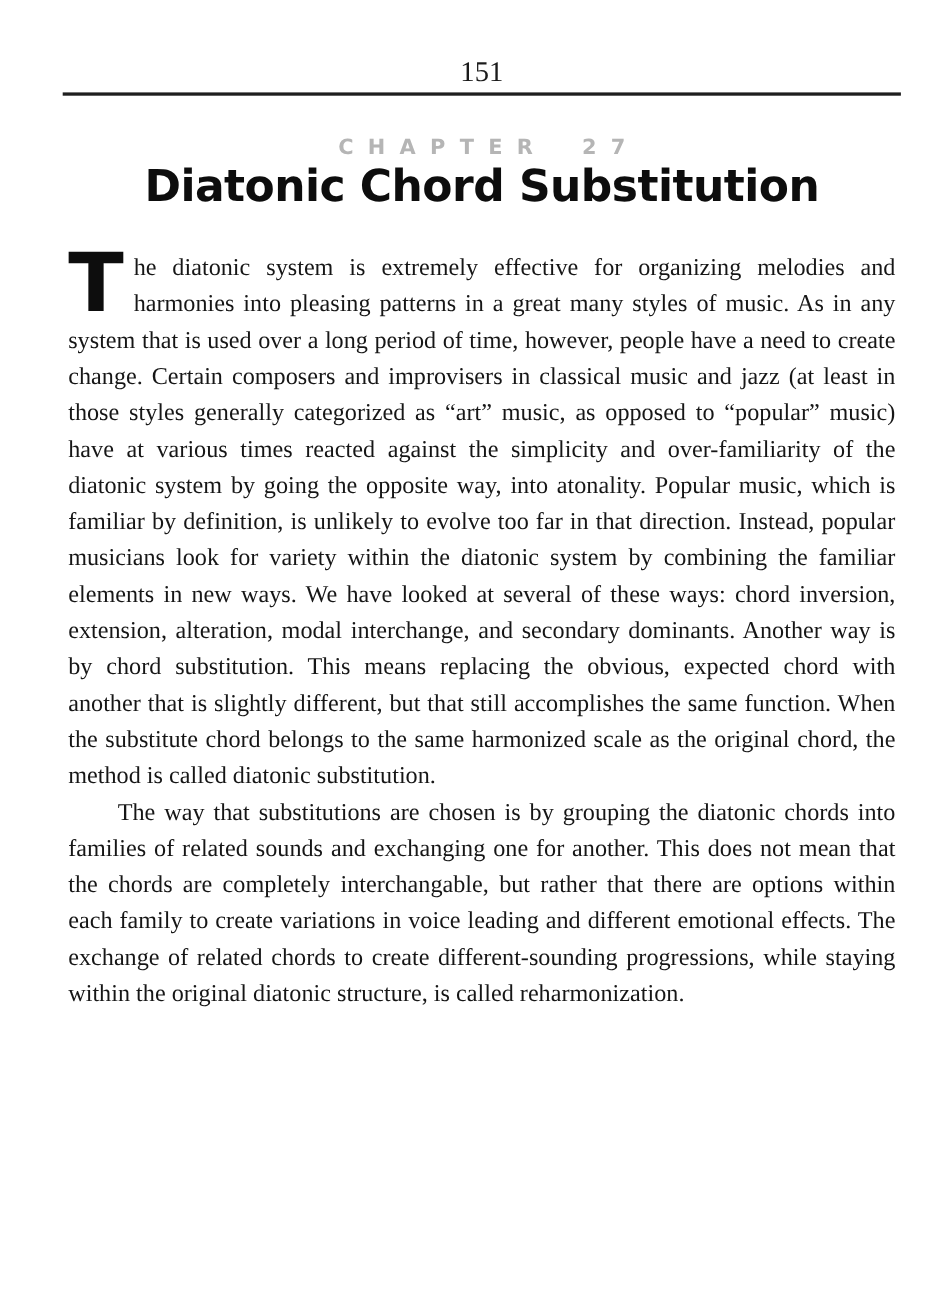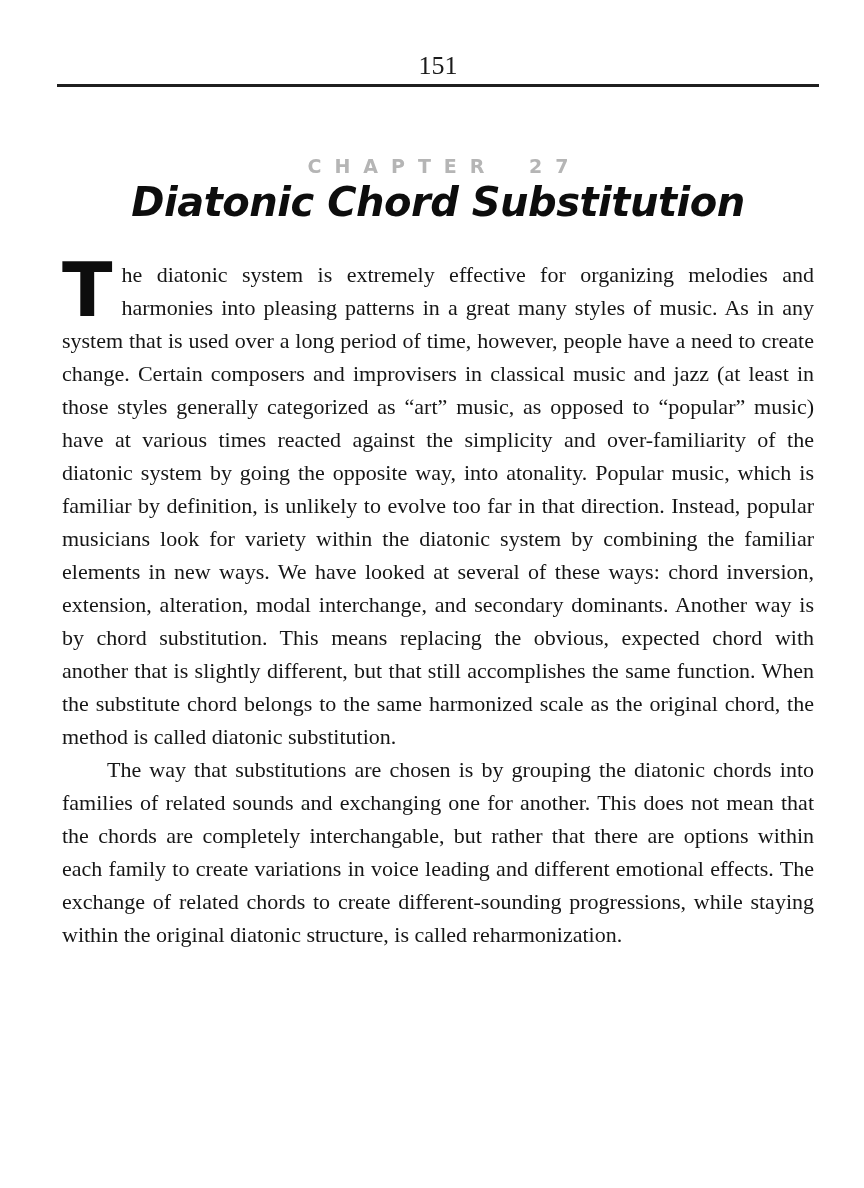--- a/index.html
+++ b/index.html
@@ -23,40 +23,39 @@
     font-size: 26px;
     line-height: 28px;
     color: #1b1b1b;
   }
   .header-rule {
     height: 3px;
     background: #1f1f1f;
     margin: 4px -5px 0 -5px;
   }
   .chapter-label {
-    margin-top: 68px;
+    margin-top: 36px;
     text-align: center;
     font-family: "DejaVu Sans", sans-serif;
     font-weight: bold;
     font-size: 19px;
     letter-spacing: 13px;
     word-spacing: 12px;
     color: #b5b5b5;
     text-indent: 13px; 
   }
   .chapter-title {
     margin: 3px 0 0 0;
     text-align: center;
     font-family: "DejaVu Sans", sans-serif;
     font-weight: bold;
     font-size: 40px;
     line-height: 44px;
     letter-spacing: -0.5px;
     color: #0d0d0d;
-    font-style: italic;
   }
   .body-text {
     margin-top: 34px;
     font-size: 22px;
     line-height: 33px;
     text-align: justify;
   }
   .para {
     margin: 0;
   }

